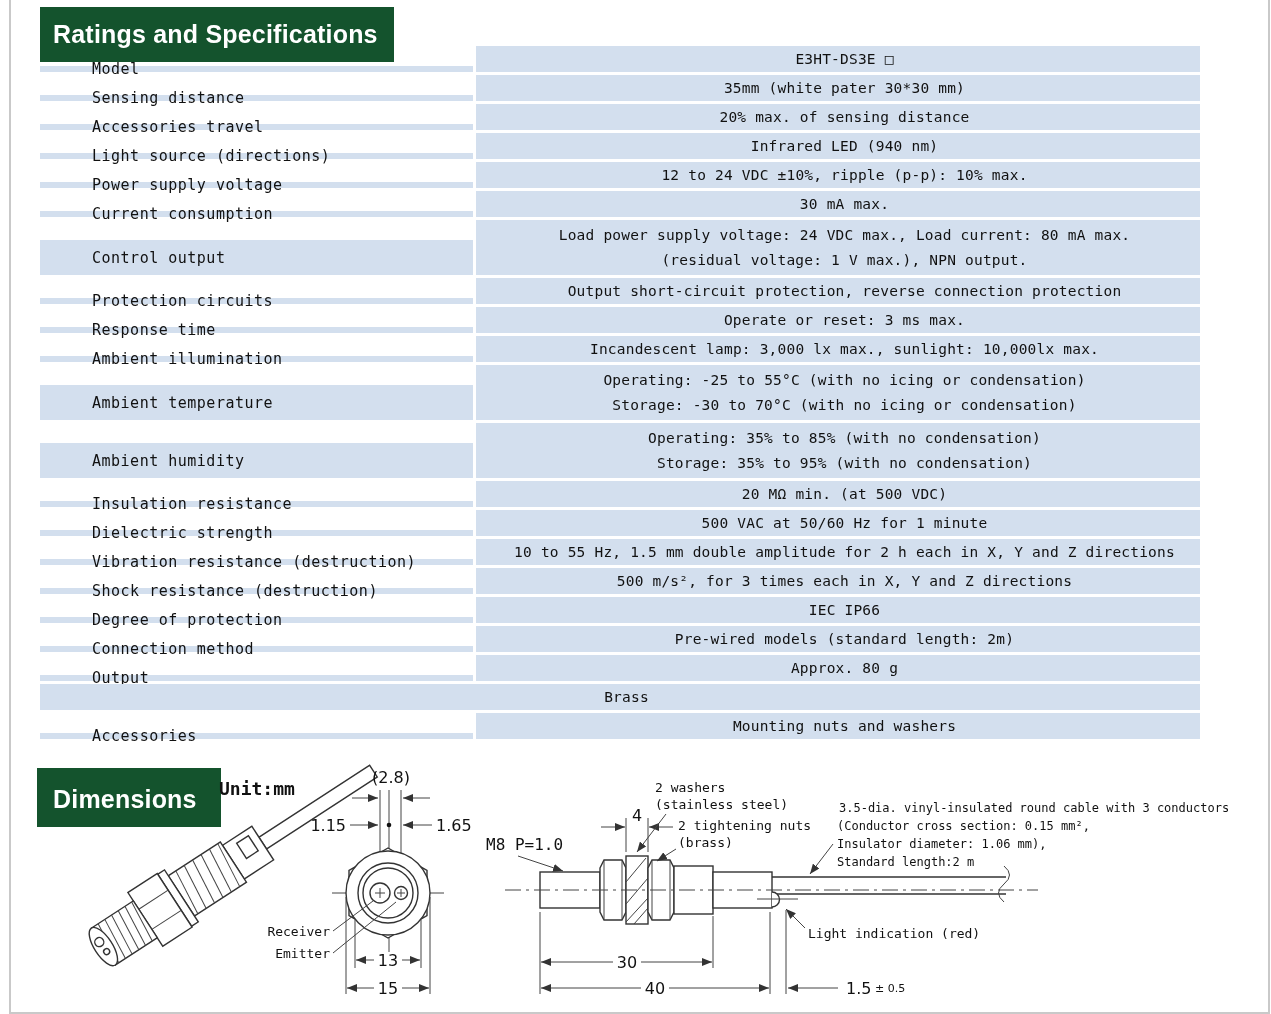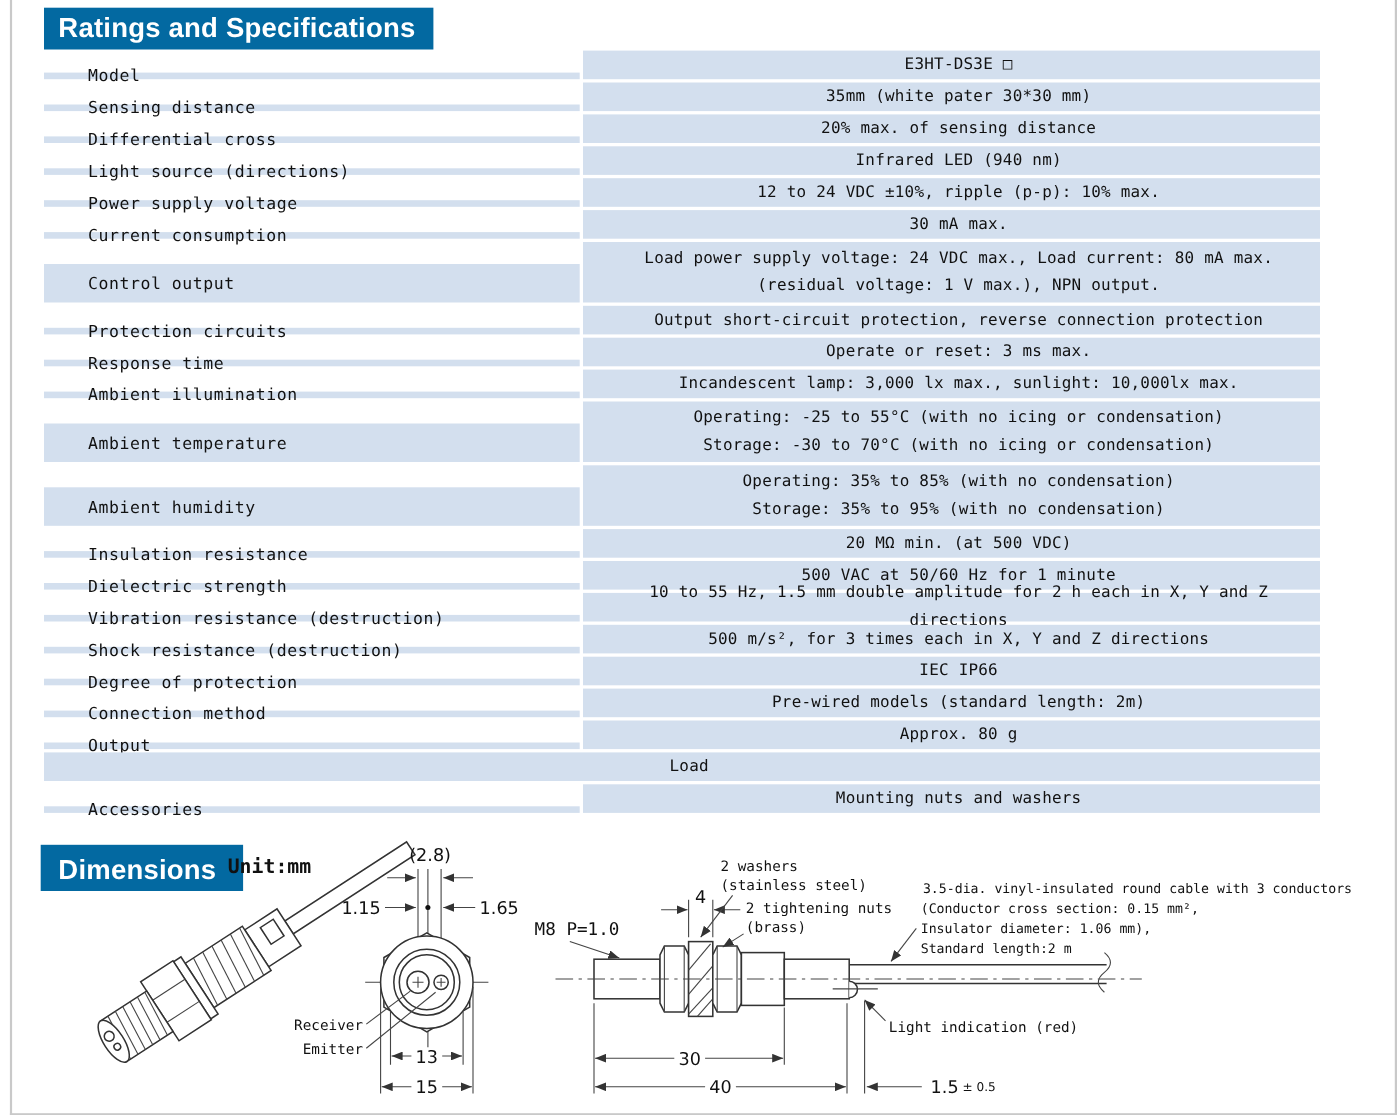--- a/index.html
+++ b/index.html
@@ -6,36 +6,36 @@
   body{
     width:1271px;height:1014px;position:relative;background:#ffffff;
     font-family:"DejaVu Sans Mono",monospace;color:#111;overflow:hidden;
   }
   .edge{position:absolute;background:#c9c9c9;}
   .edge.left{left:9px;top:0;bottom:0;width:2px;}
   .edge.right{left:1268px;top:0;bottom:0;width:2px;}
   .edge.bottom{left:9px;right:1px;bottom:0;height:2px;}
 
   .sec-title{
-    position:absolute;height:38px;display:flex;align-items:center;
-    background:#0369a1;color:#fff;padding:0 16px 0 13px;
+    position:absolute;height:55px;display:flex;align-items:center;
+    background:#14532d;color:#fff;padding:0 16px 0 13px;
     font-family:"Liberation Sans",sans-serif;font-size:25px;font-weight:600;
     letter-spacing:.2px;white-space:nowrap;
   }
   #ratings-title{left:40px;top:7px;}
   #dimensions-title{left:37px;top:768px;padding:4px 24px 0 16px;}
-  #unit-label{position:absolute;left:207px;top:778px;font-size:18px;font-weight:bold;}
+  #unit-label{position:absolute;left:219px;top:778px;font-size:18px;font-weight:bold;}
 
   .spec-table{position:absolute;left:40px;top:46px;width:1160px;
     display:flex;flex-direction:column;gap:3px;}
   .t-row{display:flex;gap:3px;}
   .t-row.h1{height:26px;}
   .t-row.h2{height:55px;}
   .cell{background:#d3dfee;display:flex;align-items:center;}
-  .cell.label{width:487px;padding-left:40px;box-sizing:border-box;
+  .cell.label{width:433px;padding-left:52px;box-sizing:border-box;
     font-size:15px;letter-spacing:.5px;margin-top:20px;}
   .cell.value{flex:1;justify-content:center;text-align:center;
     font-size:14.5px;white-space:pre-line;line-height:1.7;letter-spacing:.2px;padding-left:13px;}
 
   #drawing{position:absolute;left:0;top:760px;}
   .part{fill:#fff;stroke:#333;stroke-width:1.4;}
   .thin{fill:none;stroke:#444;stroke-width:1;}
   .dimline{fill:none;stroke:#444;stroke-width:1;}
   text{fill:#111;}
   .dim{font:16px "DejaVu Sans",sans-serif;}
@@ -56,21 +56,21 @@
 <div class="spec-table">
   <div class="t-row h1">
       <div class="cell label">Model</div>
       <div class="cell value">E3HT-DS3E □</div>
     </div>
   <div class="t-row h1">
       <div class="cell label">Sensing distance</div>
       <div class="cell value">35mm (white pater 30*30 mm)</div>
     </div>
   <div class="t-row h1">
-      <div class="cell label">Differential cross</div>
+      <div class="cell label">Accessories travel</div>
       <div class="cell value">20% max. of sensing distance</div>
     </div>
   <div class="t-row h1">
       <div class="cell label">Light source (directions)</div>
       <div class="cell value">Infrared LED (940 nm)</div>
     </div>
   <div class="t-row h1">
       <div class="cell label">Power supply voltage</div>
       <div class="cell value">12 to 24 VDC ±10%, ripple (p-p): 10% max.</div>
     </div>
@@ -127,21 +127,21 @@
     </div>
   <div class="t-row h1">
       <div class="cell label">Connection method</div>
       <div class="cell value">Pre-wired models (standard length: 2m)</div>
     </div>
   <div class="t-row h1">
       <div class="cell label">Output</div>
       <div class="cell value">Approx. 80 g</div>
     </div>
   <div class="t-row h1">
-      <div class="cell value">Load</div>
+      <div class="cell value">Brass</div>
     </div>
   <div class="t-row h1">
       <div class="cell label">Accessories</div>
       <div class="cell value">Mounting nuts and washers</div>
     </div>
 </div>
 
 <div class="sec-title" id="dimensions-title">Dimensions</div>
 <div id="unit-label">Unit:mm</div>
 

